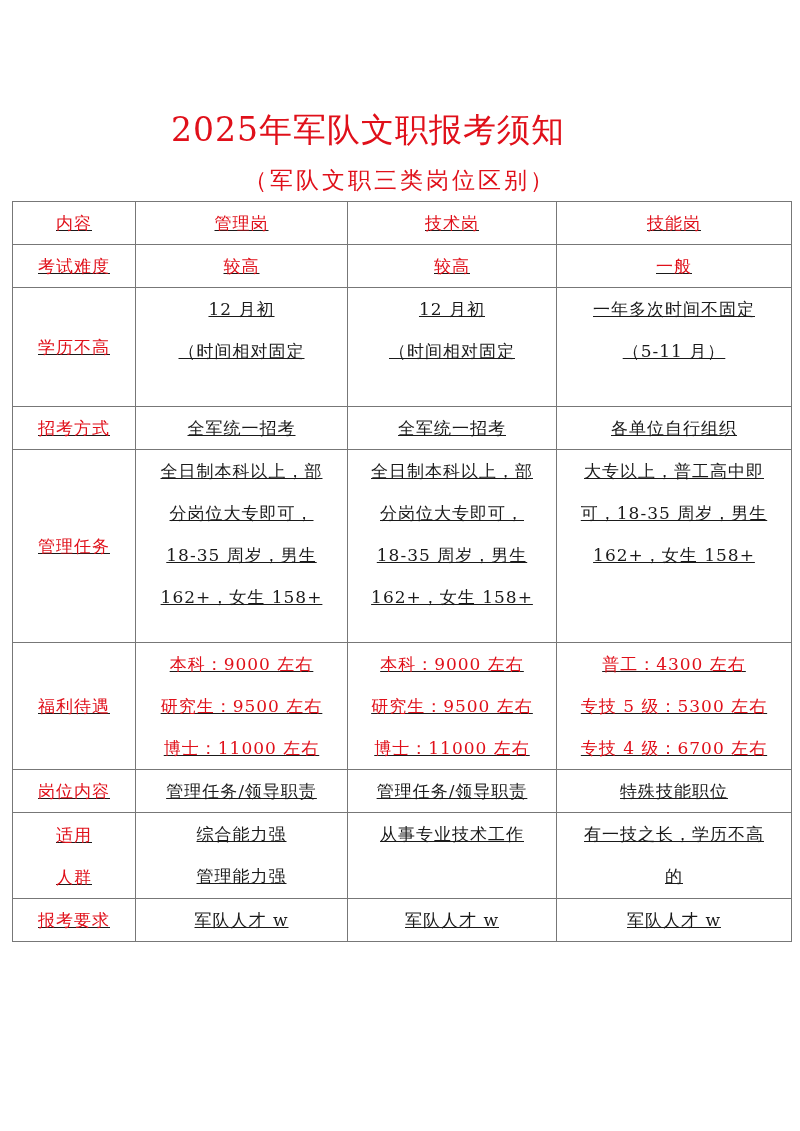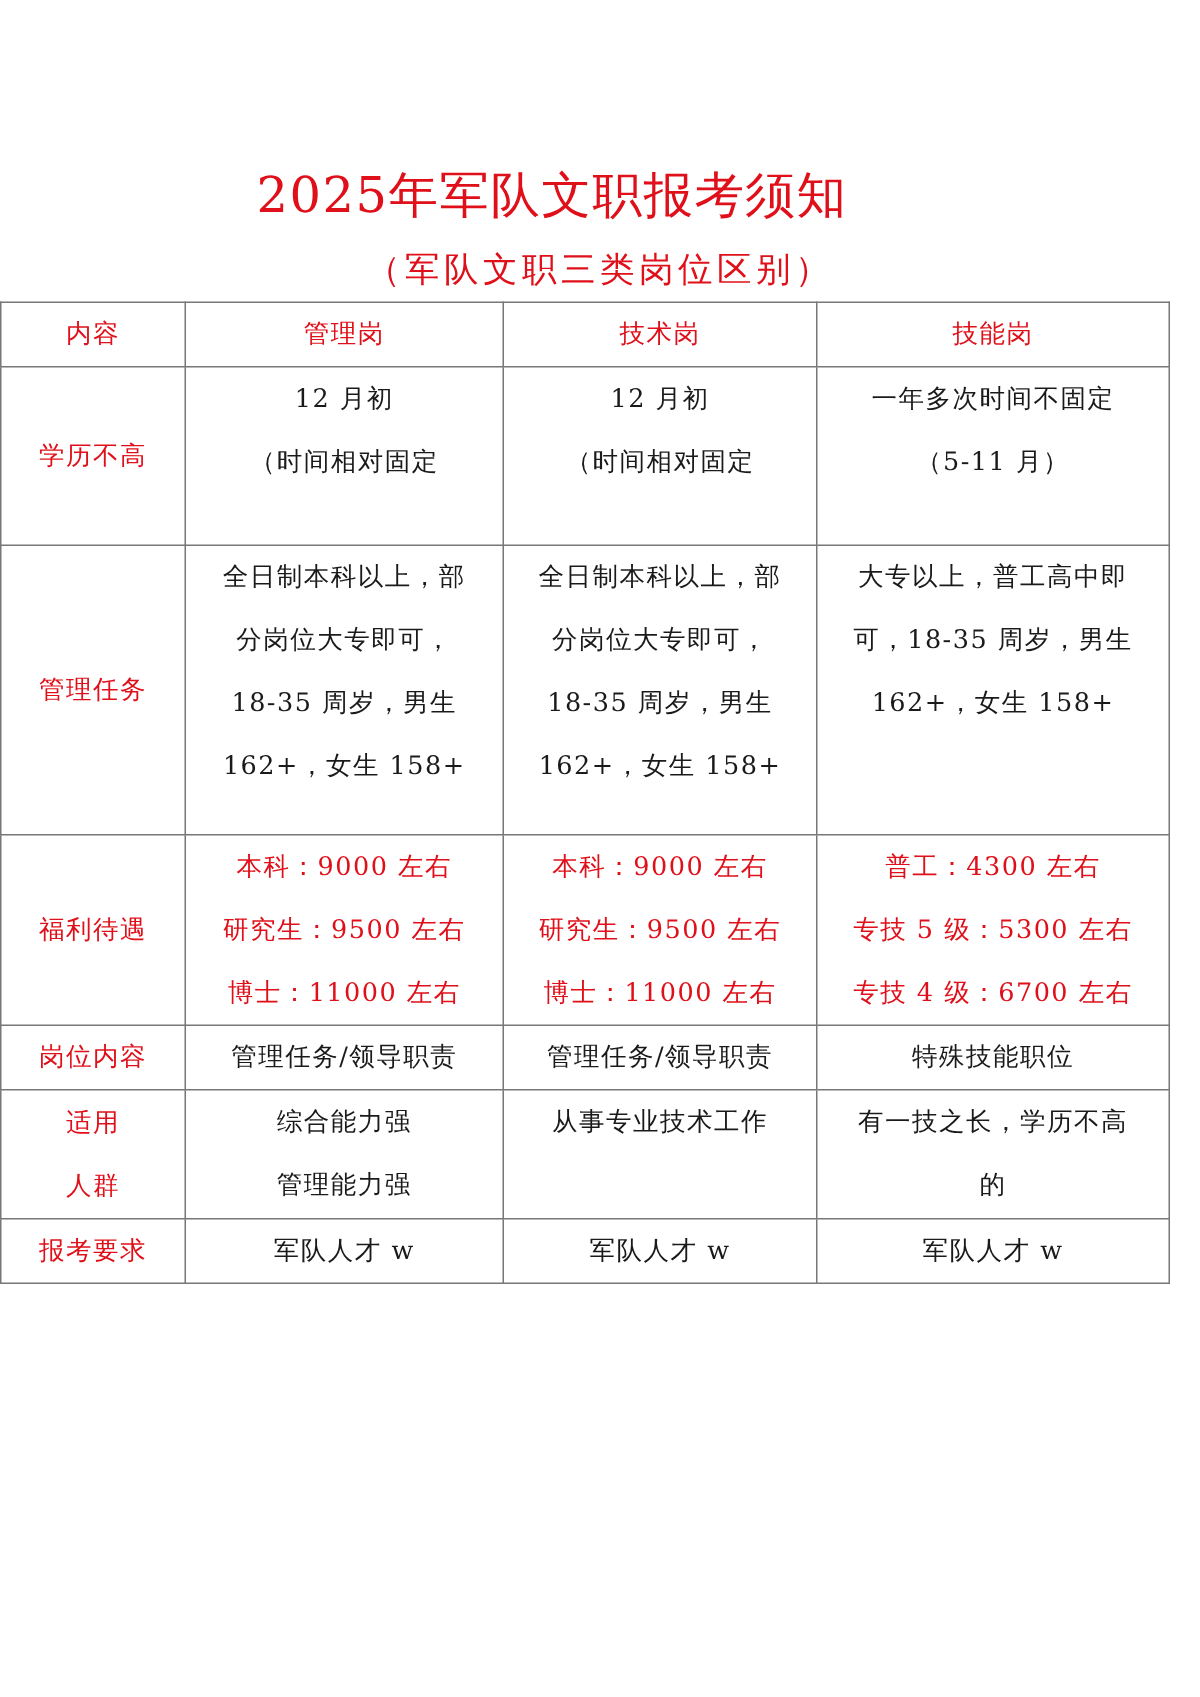--- a/index.html
+++ b/index.html
@@ -2,22 +2,22 @@
 <html><head>
 <meta charset="utf-8">
 <style>
   html, body { margin:0; padding:0; background:#ffffff; }
   body { width:800px; height:1131px; position:relative; overflow:hidden;
          font-family:"DejaVu Serif","Liberation Serif",serif; color:#1a1a1a; }
   .title { position:absolute; top:105px; left:0; width:736px; text-align:center;
            font-size:33px; color:#e0101a; letter-spacing:1px; line-height:50px; }
   .subtitle { position:absolute; top:160px; left:0; width:800px; text-align:center;
               font-size:23px; color:#e0101a; letter-spacing:3px; line-height:40px; }
-  table { position:absolute; top:201px; left:0; width:779px; border-collapse:collapse;
-          table-layout:fixed; }
+  table { position:absolute; top:201px; left:12px; width:779px; border-collapse:collapse;
+          table-layout:fixed;text-decoration:underline; }
   td { border:1.5px solid #777; text-align:center; vertical-align:middle;
        font-size:17px; line-height:42px; padding:0 3px; letter-spacing:1px; }
   td.label, .red { color:#e0101a; }
   td.top { vertical-align:top; }
   .line { display:block; }
 </style>
 </head>
 <body>
 
 <div class="title">2025年军队文职报考须知</div>
@@ -30,34 +30,46 @@
       <col style="width:209px">
       <col style="width:235px">
     </colgroup>
   <tbody>
       <tr style="height:43px">
     <td class="label">内容</td>
     <td class="red">管理岗</td>
     <td class="red">技术岗</td>
     <td class="red">技能岗</td>
   </tr>
+  <tr style="height:43px">
+    <td class="label">考试难度</td>
+    <td class="red">较高</td>
+    <td class="red">较高</td>
+    <td class="red">一般</td>
+  </tr>
   <tr style="height:119px">
     <td class="label">学历不高</td>
     <td class="top">
       <span class="line">12 月初</span>
       <span class="line">（时间相对固定</span>
     </td>
     <td class="top">
       <span class="line">12 月初</span>
       <span class="line">（时间相对固定</span>
     </td>
     <td class="top">
       <span class="line">一年多次时间不固定</span>
       <span class="line">（5-11 月）</span>
     </td>
+  </tr>
+  <tr style="height:42px">
+    <td class="label">招考方式</td>
+    <td>全军统一招考</td>
+    <td>全军统一招考</td>
+    <td>各单位自行组织</td>
   </tr>
   <tr style="height:193px">
     <td class="label">管理任务</td>
     <td class="top">
       <span class="line">全日制本科以上，部</span>
       <span class="line">分岗位大专即可，</span>
       <span class="line">18-35 周岁，男生</span>
       <span class="line">162+，女生 158+</span>
     </td>
     <td class="top">

